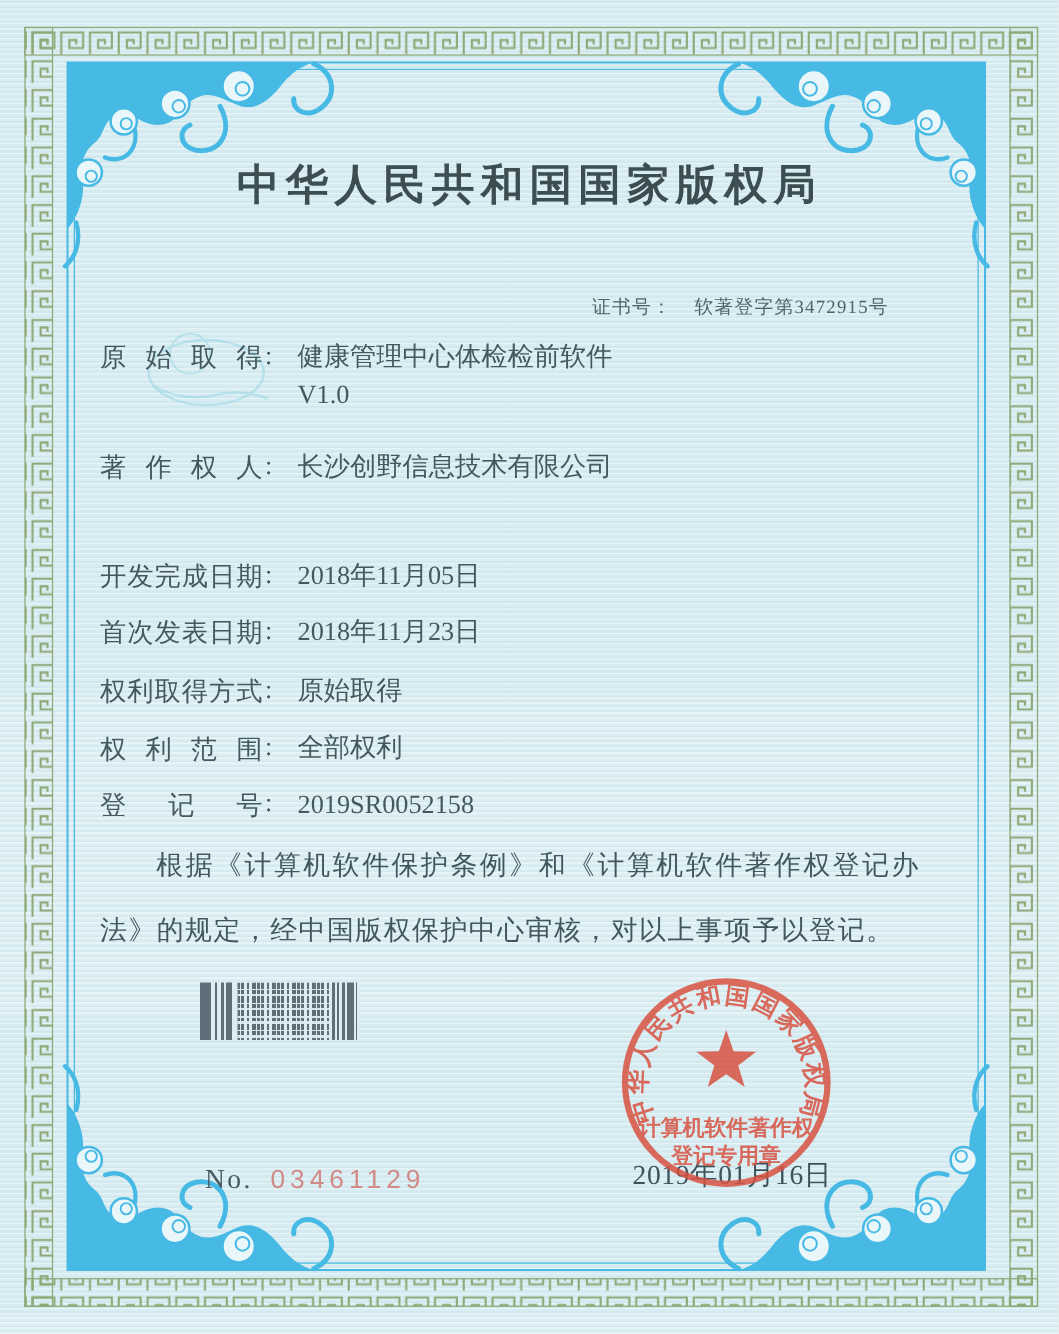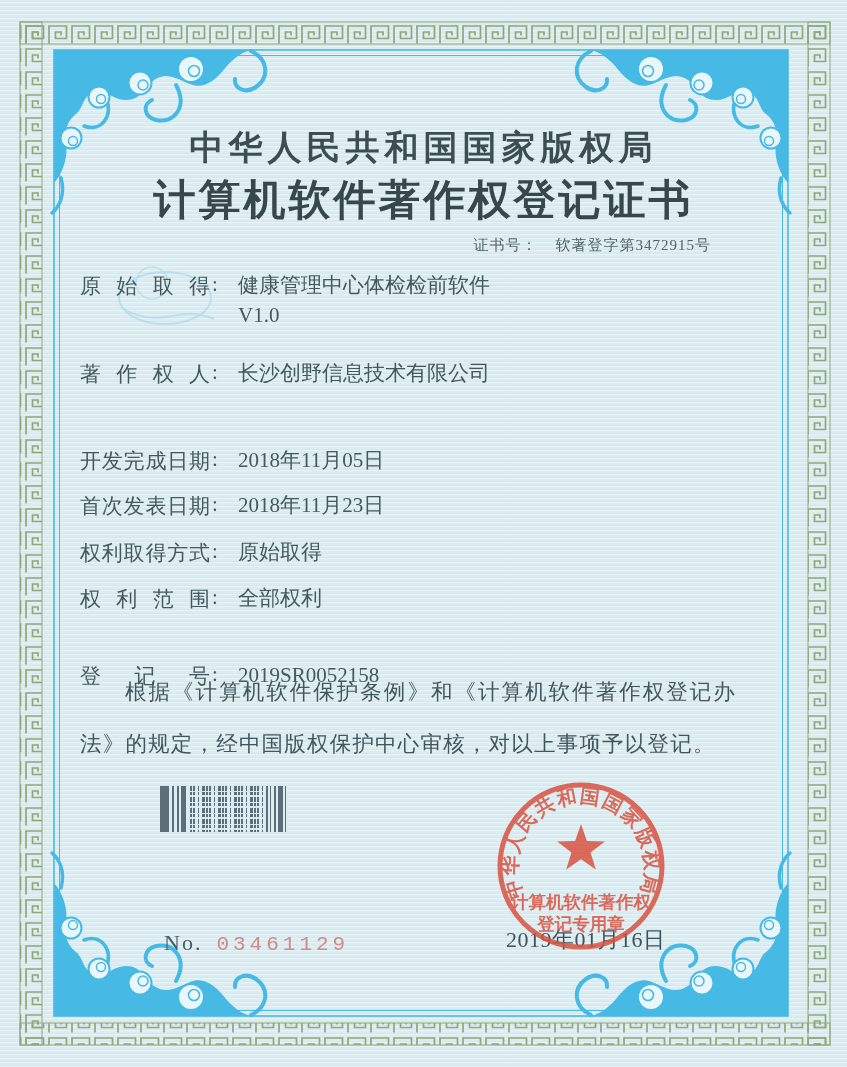--- a/index.html
+++ b/index.html
@@ -13,33 +13,33 @@
   .authority{left:0;right:0;top:125px;text-align:center;font-size:34px;font-weight:700;letter-spacing:5px;color:#3c4e52;}
   .cert-title{left:0;right:0;top:172px;text-align:center;font-size:42px;font-weight:700;letter-spacing:3px;color:#37484c;}
   .cert-no{top:236px;right:136px;font-size:15px;color:#4f6369;letter-spacing:1px;}
   .cert-no .gap{display:inline-block;width:18px;}
   .field{left:80px;font-size:21px;color:#44585e;white-space:nowrap;}
   .flabel{display:inline-block;width:130px;text-align:justify;text-align-last:justify;vertical-align:top;}
   .fcolon{display:inline-block;margin-left:2px;vertical-align:top;}
   .vwrap{display:inline-block;margin-left:15px;vertical-align:top;}
   .fvalue{line-height:26px;}
   .fvalue2{line-height:26px;margin-top:4px;}
-  .f0{top:272px;} .f1{top:360px;} .f2{top:447px;} .f3{top:492px;} .f4{top:539px;} .f5{top:585px;} .f6{top:630px;margin-top:32px;}
+  .f0{top:272px;} .f1{top:360px;} .f2{top:447px;} .f3{top:492px;} .f4{top:539px;} .f5{top:585px;} .f6{top:630px;}
   .statement{left:80px;top:666px;width:656px;font-size:21.5px;line-height:52px;letter-spacing:1.2px;
     text-indent:45px;text-align:justify;color:#42565d;}
   .barcode{position:absolute;z-index:2;left:160px;top:786px;width:128px;height:46px;display:flex;opacity:.92;}
   .bc-start{width:30px;background:linear-gradient(90deg,#53646e 0 9px,#dceef2 9px 12px,#53646e 12px 14px,#dceef2 14px 17px,#53646e 17px 19px,#dceef2 19px 21px,#53646e 21px 26px,#dceef2 26px 30px);}
   .bc-mid{flex:1;background-image:
     repeating-linear-gradient(0deg, rgba(220,238,242,0) 0 2px, rgba(220,238,242,.95) 2px 4px, rgba(220,238,242,0) 4px 7px, rgba(220,238,242,.95) 7px 8px, rgba(220,238,242,0) 8px 11px),
     repeating-linear-gradient(90deg,#53646e 0 2px,#dceef2 2px 3px,#53646e 3px 5px,#dceef2 5px 8px,#53646e 8px 9px,#dceef2 9px 12px,#53646e 12px 15px,#dceef2 15px 16px);}
   .bc-end{width:24px;background:linear-gradient(90deg,#dceef2 0 2px,#53646e 2px 4px,#dceef2 4px 6px,#53646e 6px 7px,#dceef2 7px 10px,#53646e 10px 12px,#dceef2 12px 14px,#53646e 14px 19px,#dceef2 19px 21px,#53646e 21px 22px,#dceef2 22px 24px);}
   .issue-date{left:506px;top:925px;font-size:22px;letter-spacing:.5px;color:#3d535c;z-index:2;}
   .serial{left:136px;top:930px;font-size:22px;color:#4a5c63;z-index:3;}
   .serial-label{letter-spacing:2px;margin-right:14px;margin-left:28px;}
-  .serial-no{font-family:Liberation Mono, monospace;font-size:21px;letter-spacing:4px;color:#d18b86;}
+  .serial-no{font-family:Liberation Sans, sans-serif;font-size:21px;letter-spacing:4px;color:#d18b86;}
   svg.seal{position:absolute;left:474px;top:758px;z-index:4;pointer-events:none;}
 </style>
 </head>
 <body>
 
 <div class="page">
 
   <svg class="deco" width="847" height="1067" viewBox="0 0 847 1067">
     <defs>
       <pattern id="mk" width="23" height="23" patternUnits="userSpaceOnUse">
@@ -76,21 +76,20 @@
     <use href="#fl" transform="translate(788,1016) scale(-1,-1)"></use>
 
     <g opacity="0.28" fill="none" stroke="#5fc2d8">
       <ellipse cx="165" cy="298" rx="46" ry="26" stroke-width="2"></ellipse>
       <path d="M122,308 q22,14 50,8 q22,-5 42,3" stroke-width="2"></path>
       <circle cx="152" cy="283" r="16" stroke-width="1.5"></circle>
     </g>
   </svg>
 
   <div class="txt authority">中华人民共和国国家版权局</div>
-  <div class="txt cert-title">计算机软件著作权登记证书</div>
   <div class="txt cert-no">
     <span>证书号：</span><span class="gap"></span><span>软著登字第3472915号</span>
   </div>
 
   <div class="txt field f0">
     <span class="flabel">原始取得</span><span class="fcolon">:</span>
     <span class="vwrap"><span class="fvalue" style="display:block">健康管理中心体检检前软件</span><span class="fvalue2" style="display:block">V1.0</span></span>
   </div>
   <div class="txt field f1">
     <span class="flabel">著作权人</span><span class="fcolon">:</span>

